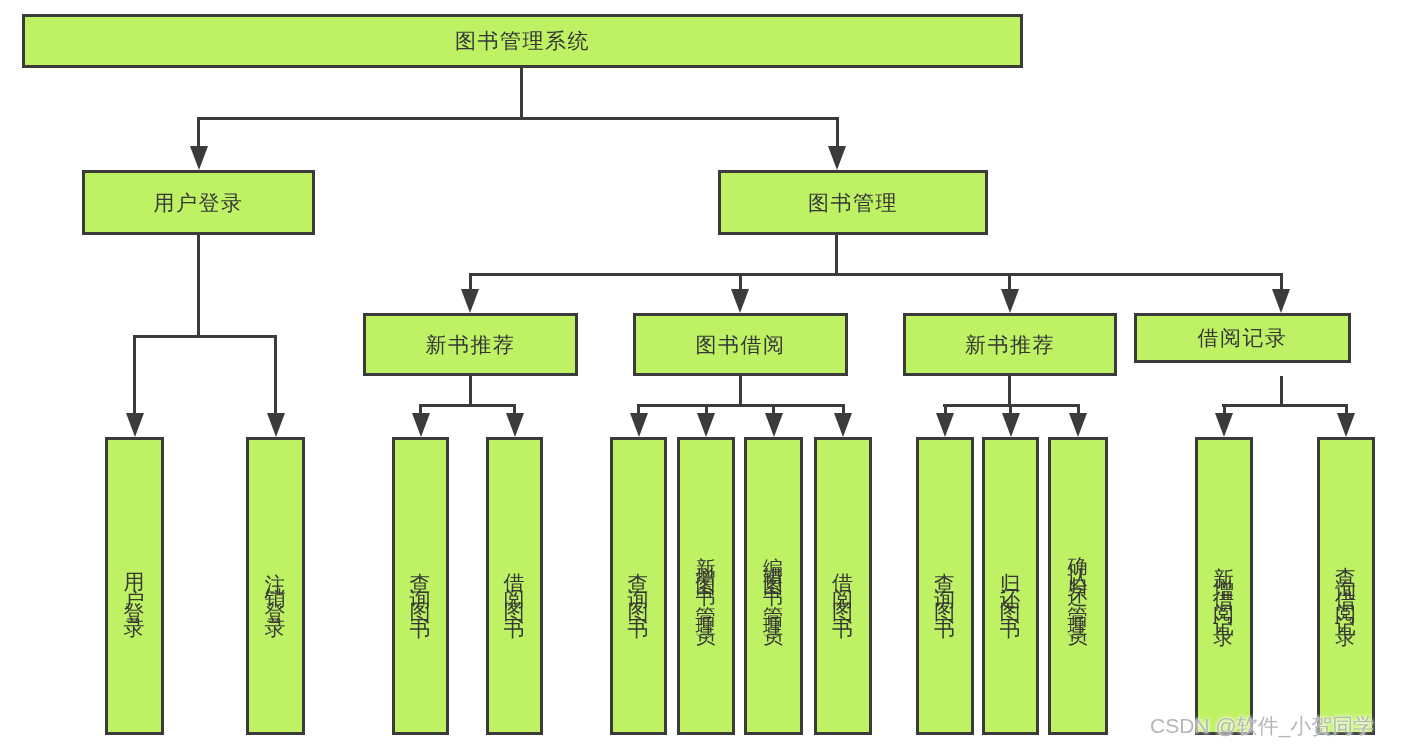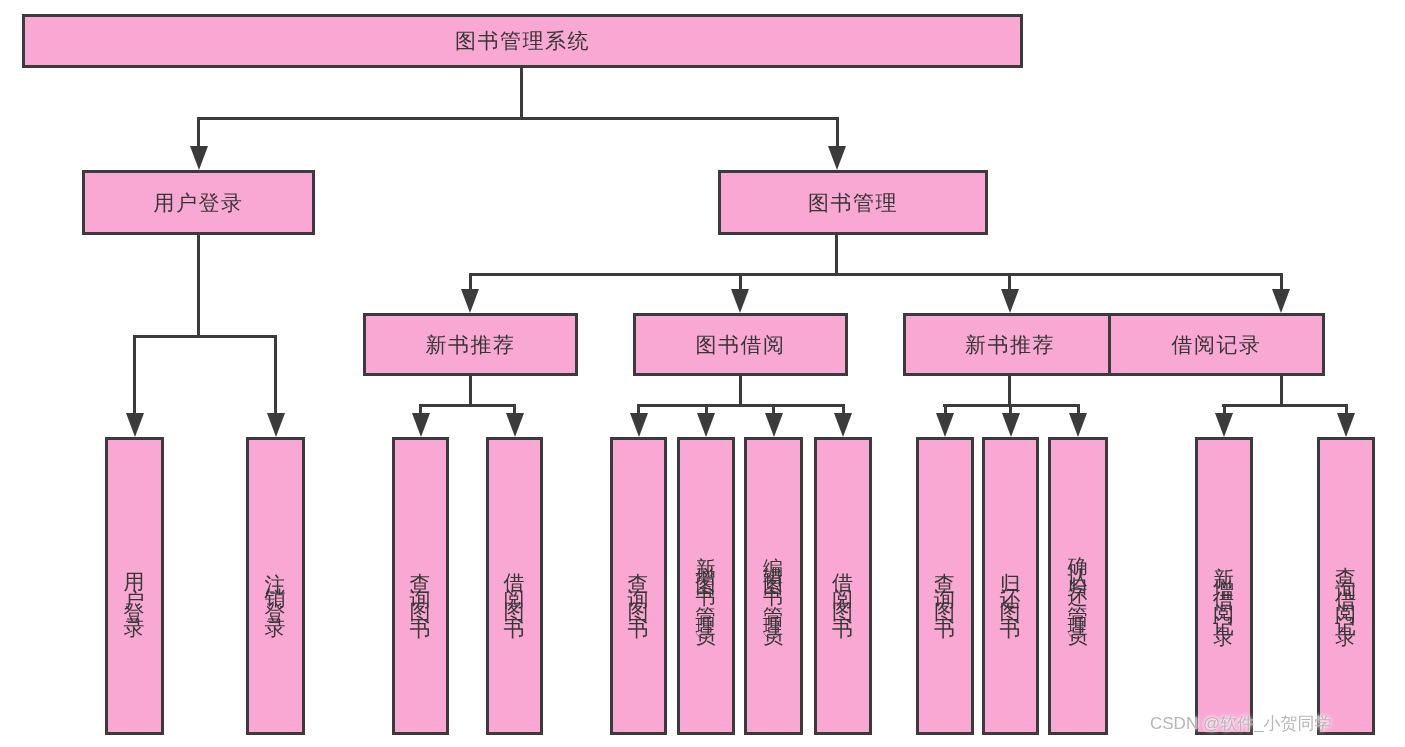--- a/index.html
+++ b/index.html
@@ -1,56 +1,56 @@
 <!DOCTYPE html>
 <html><head>
 <meta charset="utf-8">
 <style>
   html,body{margin:0;padding:0;background:#ffffff;}
   .canvas{
     position:relative;width:1405px;height:747px;background:#ffffff;
     font-family:"Liberation Sans",sans-serif;overflow:hidden;
   }
   .hbox,.vbox{
-    position:absolute;box-sizing:border-box;border:3px solid #3b3b3b;background:#f9a8d4;
+    position:absolute;box-sizing:border-box;border:3px solid #3b3b3b;background:#bef264;
     display:flex;align-items:center;justify-content:center;color:#363636;
   }
   .hbox{font-size:21px;letter-spacing:1.5px;white-space:nowrap;}
   .vbox{overflow:hidden;}
   .vlabel{
     writing-mode:vertical-rl;text-orientation:mixed;
     font-size:21px;line-height:1;letter-spacing:15px;color:#363636;
   }
   .vlabel.sp-m{letter-spacing:12px;}
   .vlabel.sp-s{letter-spacing:10px;font-size:20px;}
   .line{position:absolute;background:#3b3b3b;}
   .arrow{
     position:absolute;width:0;height:0;
     border-left:9px solid transparent;border-right:9px solid transparent;
     border-top:24px solid #3b3b3b;
   }
   .watermark{
     position:absolute;left:1150px;top:712px;z-index:5;white-space:nowrap;
-    font-size:17px;color:#b6b6b6;text-shadow:0 0 5px #ffffff,0 0 3px #ffffff;
+    font-size:21px;color:#b6b6b6;text-shadow:0 0 5px #ffffff,0 0 3px #ffffff;
   }
 </style>
 </head>
 <body>
 
 <div class="canvas">
 
   <div class="hbox" style="left:22px;top:14px;width:1001px;height:54px">图书管理系统</div>
 
   <div class="hbox" style="left:82px;top:170px;width:233px;height:65px">用户登录</div>
   <div class="hbox" style="left:718px;top:170px;width:270px;height:65px">图书管理</div>
 
   <div class="hbox" style="left:363px;top:313px;width:215px;height:63px">新书推荐</div>
   <div class="hbox" style="left:633px;top:313px;width:215px;height:63px">图书借阅</div>
   <div class="hbox" style="left:903px;top:313px;width:214px;height:63px">新书推荐</div>
-  <div class="hbox" style="left:1108px;top:313px;width:217px;height:63px">借阅记录</div>
+  <div class="hbox" style="left:1134px;top:313px;width:217px;height:50px">借阅记录</div>
 
   <div class="vbox" style="left:105px;top:437px;width:59px;height:298px">
     <span class="vlabel">用户登录</span>
   </div>
   <div class="vbox" style="left:246px;top:437px;width:59px;height:298px">
     <span class="vlabel">注销登录</span>
   </div>
 
   <div class="vbox" style="left:392px;top:437px;width:57px;height:298px">
     <span class="vlabel">查询图书</span>

